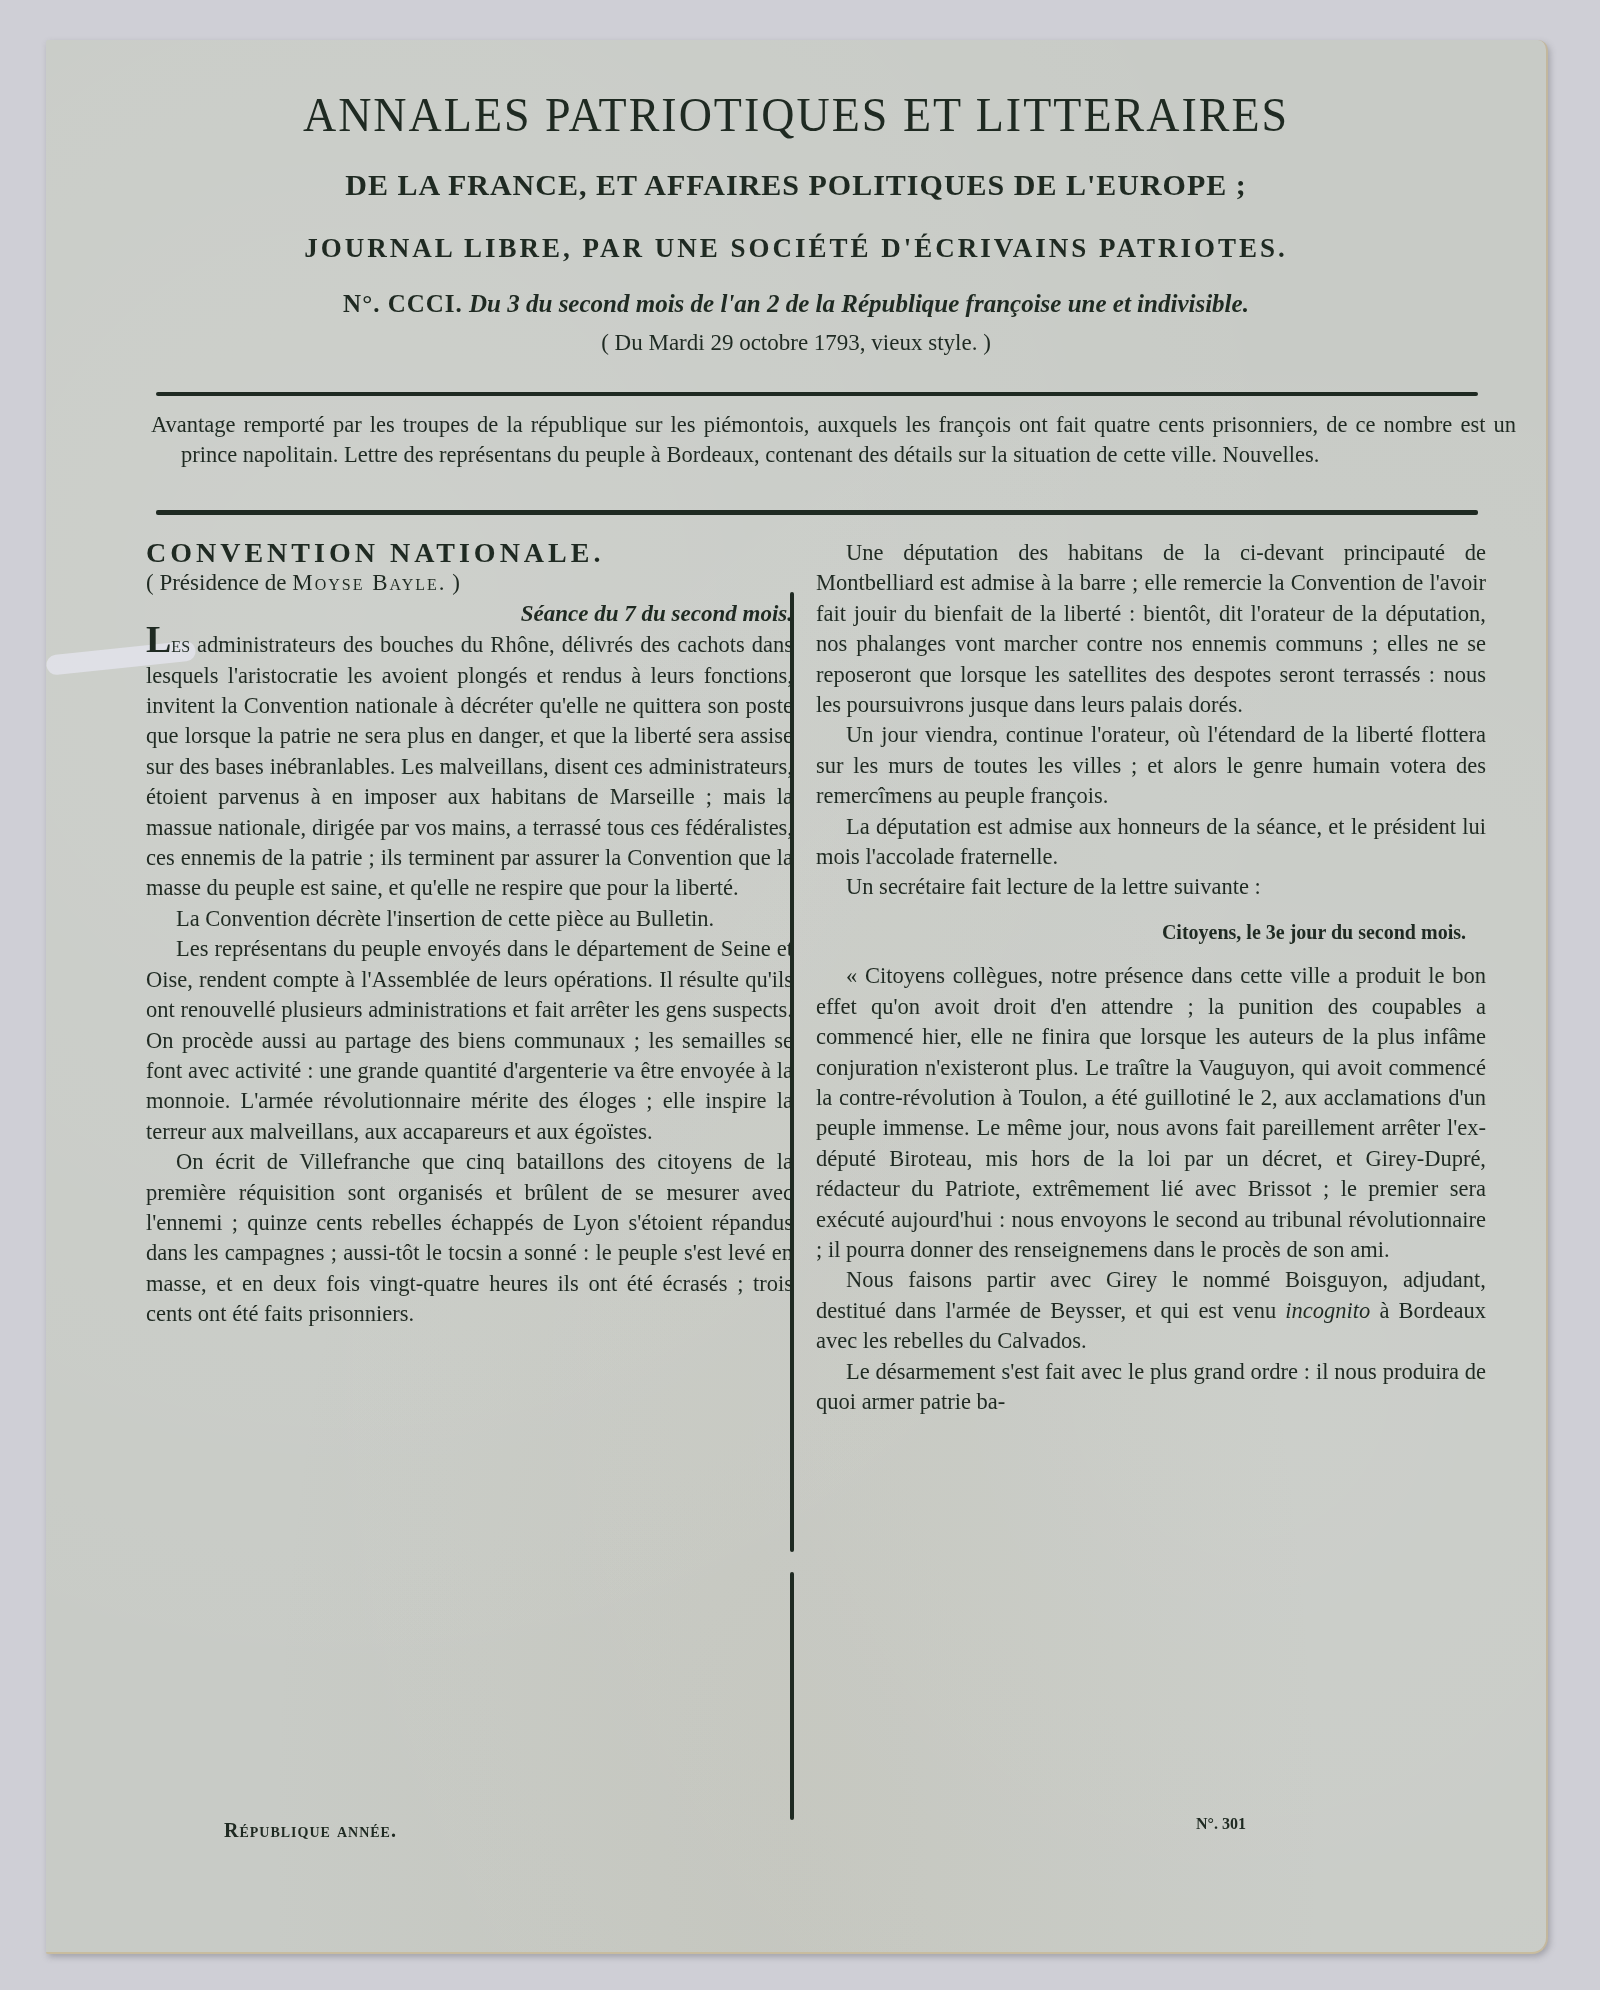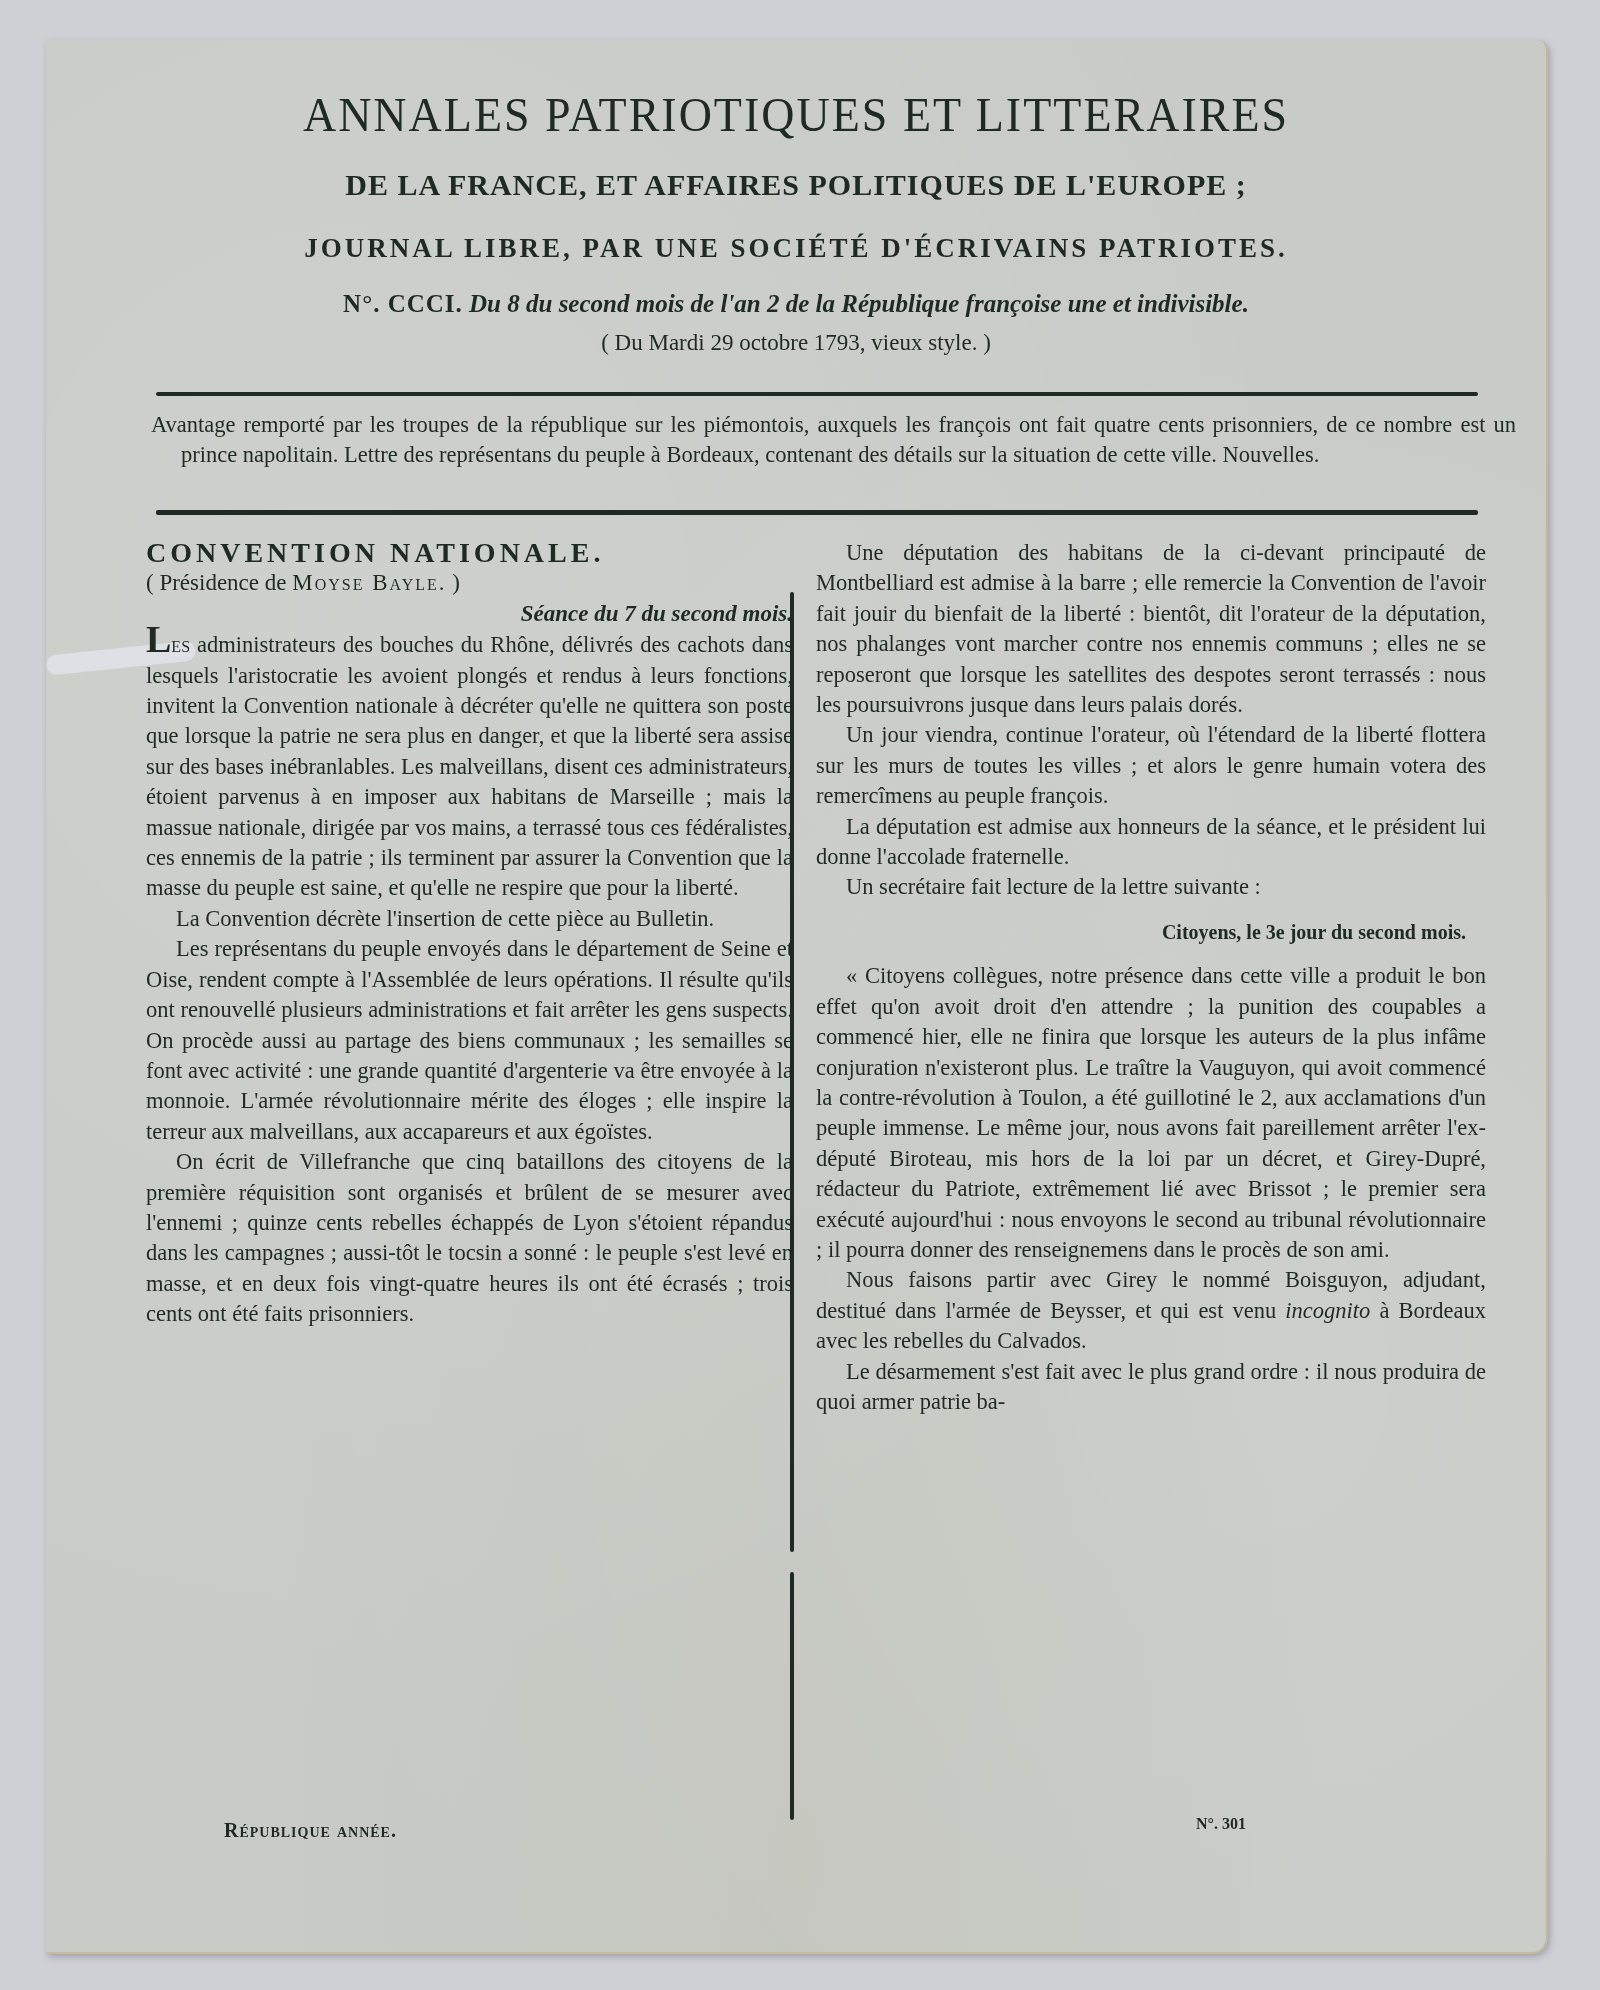--- a/index.html
+++ b/index.html
@@ -68,21 +68,21 @@
 <div class="page">
 
   <div class="smudge"></div>
 
   <div class="abs center title1">ANNALES PATRIOTIQUES ET LITTERAIRES</div>
   <div class="abs center title2">DE LA FRANCE, ET AFFAIRES POLITIQUES DE L'EUROPE ;</div>
   <div class="abs center title3">JOURNAL LIBRE, PAR UNE SOCIÉTÉ D'ÉCRIVAINS PATRIOTES.</div>
 
   <div class="abs center issue-line">
     <span class="num">N°. CCCI.</span>
-    <span class="rest">Du 8 du second mois de l'an 2 de la République françoise une et indivisible.</span>
+    <span class="rest">Du 3 du second mois de l'an 2 de la République françoise une et indivisible.</span>
   </div>
   <div class="abs center date-line">( Du Mardi 29 octobre 1793, vieux style. )</div>
 
   <div class="rule r1"></div>
   <div class="summary">Avantage remporté par les troupes de la république sur les piémontois, auxquels les françois ont fait quatre cents prisonniers, de ce nombre est un prince napolitain. Lettre des représentans du peuple à Bordeaux, contenant des détails sur la situation de cette ville. Nouvelles.</div>
   <div class="rule r2"></div>
 
   <div class="col col-left">
     <p class="conv-title">CONVENTION NATIONALE.</p>
     <p class="presidence"><span>( Présidence de </span><span class="sc">Moyse Bayle.</span><span> )</span></p>
@@ -92,21 +92,21 @@
     <p>Les représentans du peuple envoyés dans le département de Seine et Oise, rendent compte à l'Assemblée de leurs opérations. Il résulte qu'ils ont renouvellé plusieurs administrations et fait arrêter les gens suspects. On procède aussi au partage des biens communaux ; les semailles se font avec activité : une grande quantité d'argenterie va être envoyée à la monnoie. L'armée révolutionnaire mérite des éloges ; elle inspire la terreur aux malveillans, aux accapareurs et aux égoïstes.</p>
     <p>On écrit de Villefranche que cinq bataillons des citoyens de la première réquisition sont organisés et brûlent de se mesurer avec l'ennemi ; quinze cents rebelles échappés de Lyon s'étoient répandus dans les campagnes ; aussi-tôt le tocsin a sonné : le peuple s'est levé en masse, et en deux fois vingt-quatre heures ils ont été écrasés ; trois cents ont été faits prisonniers.</p>
   </div>
 
   <div class="col-rule a"></div>
   <div class="col-rule b"></div>
 
   <div class="col col-right">
     <p>Une députation des habitans de la ci-devant principauté de Montbelliard est admise à la barre ; elle remercie la Convention de l'avoir fait jouir du bienfait de la liberté : bientôt, dit l'orateur de la députation, nos phalanges vont marcher contre nos ennemis communs ; elles ne se reposeront que lorsque les satellites des despotes seront terrassés : nous les poursuivrons jusque dans leurs palais dorés.</p>
     <p>Un jour viendra, continue l'orateur, où l'étendard de la liberté flottera sur les murs de toutes les villes ; et alors le genre humain votera des remercîmens au peuple françois.</p>
-    <p>La députation est admise aux honneurs de la séance, et le président lui donne l'accolade fraternelle.</p>
+    <p>La députation est admise aux honneurs de la séance, et le président lui mois l'accolade fraternelle.</p>
     <p>Un secrétaire fait lecture de la lettre suivante :</p>
     <p class="letter-date">Citoyens, le 3e jour du second mois.</p>
     <p>« Citoyens collègues, notre présence dans cette ville a produit le bon effet qu'on avoit droit d'en attendre ; la punition des coupables a commencé hier, elle ne finira que lorsque les auteurs de la plus infâme conjuration n'existeront plus. Le traître la Vauguyon, qui avoit commencé la contre-révolution à Toulon, a été guillotiné le 2, aux acclamations d'un peuple immense. Le même jour, nous avons fait pareillement arrêter l'ex-député Biroteau, mis hors de la loi par un décret, et Girey-Dupré, rédacteur du Patriote, extrêmement lié avec Brissot ; le premier sera exécuté aujourd'hui : nous envoyons le second au tribunal révolutionnaire ; il pourra donner des renseignemens dans le procès de son ami.</p>
     <p><span>Nous faisons partir avec Girey le nommé Boisguyon, adjudant, destitué dans l'armée de Beysser, et qui est venu </span><i>incognito</i><span> à Bordeaux avec les rebelles du Calvados.</span></p>
     <p>Le désarmement s'est fait avec le plus grand ordre : il nous produira de quoi armer patrie ba-</p>
   </div>
 
   <div class="footer-left">République année.</div>
   <div class="footer-right">N°. 301</div>
 

